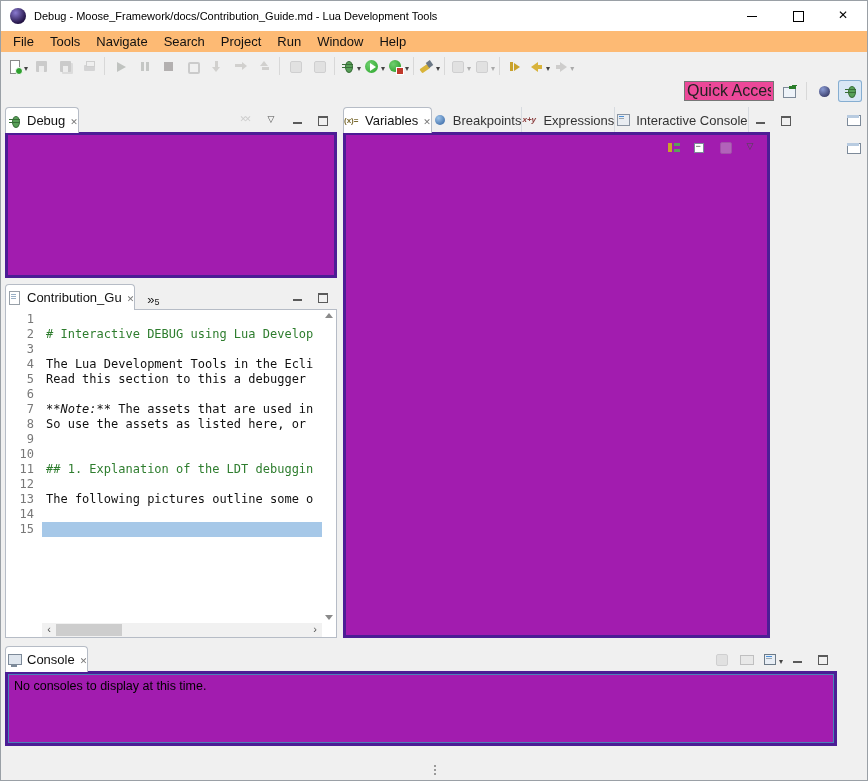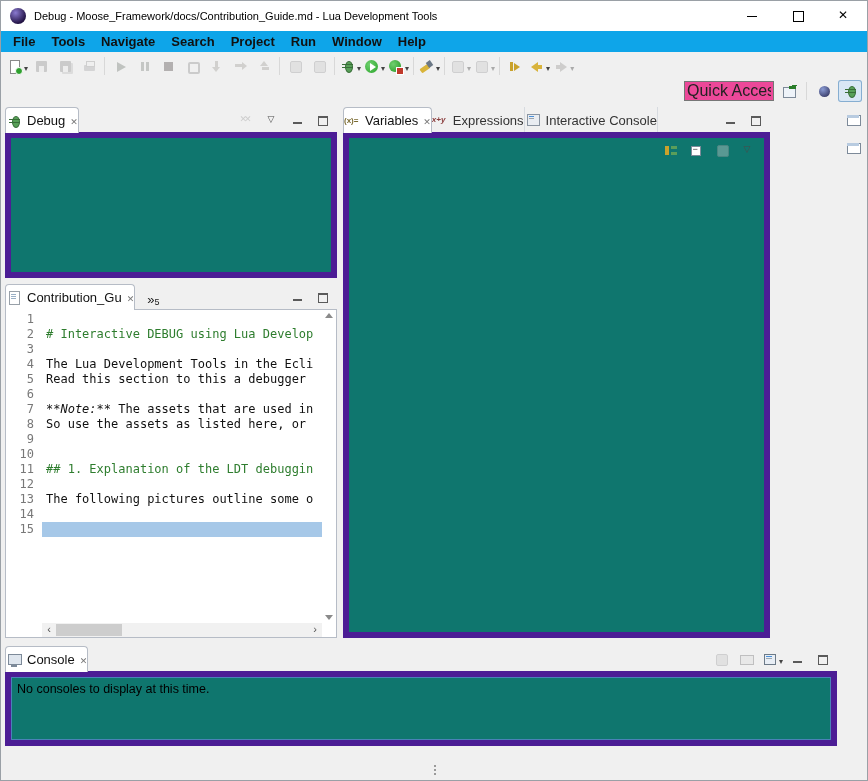--- a/index.html
+++ b/index.html
@@ -11,21 +11,21 @@
   .app-icon{width:16px;height:16px;border-radius:50%;margin:0 8px 0 9px;
             background:radial-gradient(circle at 35% 30%,#8a7ad0,#241447 70%,#0d0720);}
   .title-text{font-size:11px;color:#000;white-space:nowrap;}
   .win-controls{margin-left:auto;display:flex;height:30px;}
   .win-btn{width:46px;height:30px;display:flex;align-items:center;justify-content:center;}
   .wc{position:relative;width:12px;height:12px;}
   .wc-minimize::before{content:"";position:absolute;left:1px;top:6px;width:10px;height:1px;background:#000;}
   .wc-maximize::before{content:"";position:absolute;left:1px;top:1px;width:9px;height:9px;border:1px solid #000;}
   .wc-close::before{content:"✕";position:absolute;left:0;top:-2px;font-size:12px;color:#000;}
   
-  .menubar{position:absolute;left:0;top:30px;right:0;height:21px;background:#0ea5e9;display:flex;align-items:center;padding-left:4px;font-weight:bold;}
+  .menubar{position:absolute;left:0;top:30px;right:0;height:21px;background:#fdba74;display:flex;align-items:center;padding-left:4px;}
   .menu-item{padding:0 8px;height:21px;line-height:21px;color:#111;}
   
   .toolbar{position:absolute;left:4px;top:52px;height:26px;display:flex;align-items:center;}
   .tb-btn{height:22px;min-width:22px;display:flex;align-items:center;justify-content:center;border-radius:3px;padding:0 1px;}
   .tb-btn.disabled{opacity:.4;filter:grayscale(.95);}
   .tb-sep{width:1px;height:18px;background:#d8d8d8;margin:0 3px;}
   .dd::after{content:"▾";font-size:8px;color:#444;margin-left:1px;}
   .persp-row{position:absolute;top:79px;right:5px;height:22px;display:flex;align-items:center;gap:3px;}
   .quick-access{width:84px;height:18px;border:1px solid #767676;background:#ec4899;
                 font-family:"Liberation Sans",sans-serif;font-size:16px;padding:0 2px;}
@@ -99,21 +99,21 @@
   
   .panel{position:absolute;}
   .tabbar{position:absolute;left:0;right:0;top:0;height:26px;display:flex;align-items:stretch;}
   .tab{display:flex;align-items:center;gap:5px;padding:0 0;color:#333;white-space:nowrap;}
   .tab:not(.selected){border-right:1px solid #d7dbe0;}
   .tab.selected{background:#fff;border:1px solid #b6bcc6;border-bottom:none;border-radius:4px 4px 0 0;color:#111;position:relative;z-index:2;}
   .tab-close::before{content:"✕";font-size:9px;color:#777;}
   .tab-overflow{display:flex;align-items:center;padding:4px 6px 0 6px;margin-left:6px;color:#222;}
   .tab-overflow sub{font-size:9px;margin-top:6px;}
   .panel-toolbar{margin-left:auto;display:flex;align-items:center;gap:1px;padding-right:3px;}
-  .panel-body{position:absolute;left:0;right:0;top:25px;bottom:0;background:#0f766e;border:6px solid #4c1d95;box-sizing:border-box;}
+  .panel-body{position:absolute;left:0;right:0;top:25px;bottom:0;background:#a21caf;border:3px solid #4c1d95;box-sizing:border-box;}
   .view-toolbar{display:flex;justify-content:flex-end;align-items:center;gap:2px;height:24px;padding-right:4px;}
   
   .editor-body{position:absolute;left:0;right:0;top:25px;bottom:0;background:#fff;border:1px solid #b6bcc6;box-sizing:border-box;overflow:hidden;}
   .gutter{position:absolute;left:0;top:0;bottom:14px;width:36px;background:#fff;color:#787878;
           font-family:"DejaVu Sans Mono",monospace;font-size:12px;text-align:right;padding-top:2px;box-sizing:border-box;}
   .gutter div{height:15px;line-height:15px;padding-right:8px;}
   .code{position:absolute;left:36px;right:14px;top:0;bottom:14px;overflow:hidden;
         font-family:"DejaVu Sans Mono",monospace;font-size:12px;padding-top:2px;}
   .ln{height:15px;line-height:15px;white-space:pre;padding-left:4px;}
   .ln .hd{color:var(--heading-green,#2e7d2e);font-weight:normal;}
@@ -372,20 +372,24 @@
 
   <div class="panel" style="left:342px;top:106px;width:427px;height:531px">
     <div class="tabbar">
       <div id="var-tabs" style="display:flex;align-items:stretch">
           <div class="tab selected">
             <span class="ti t-variables"></span>
             <span>Variables</span>
             <span class="tab-close"></span>
           </div>
           <div class="tab">
+            <span class="ti t-breakpoints"></span>
+            <span>Breakpoints</span>
+          </div>
+          <div class="tab">
             <span class="ti t-expressions"></span>
             <span>Expressions</span>
           </div>
           <div class="tab">
             <span class="ti t-interactive-console"></span>
             <span>Interactive Console</span>
           </div>
         </div>
       <div class="panel-toolbar" id="var-tab-tb">
           <span class="tb-btn">

